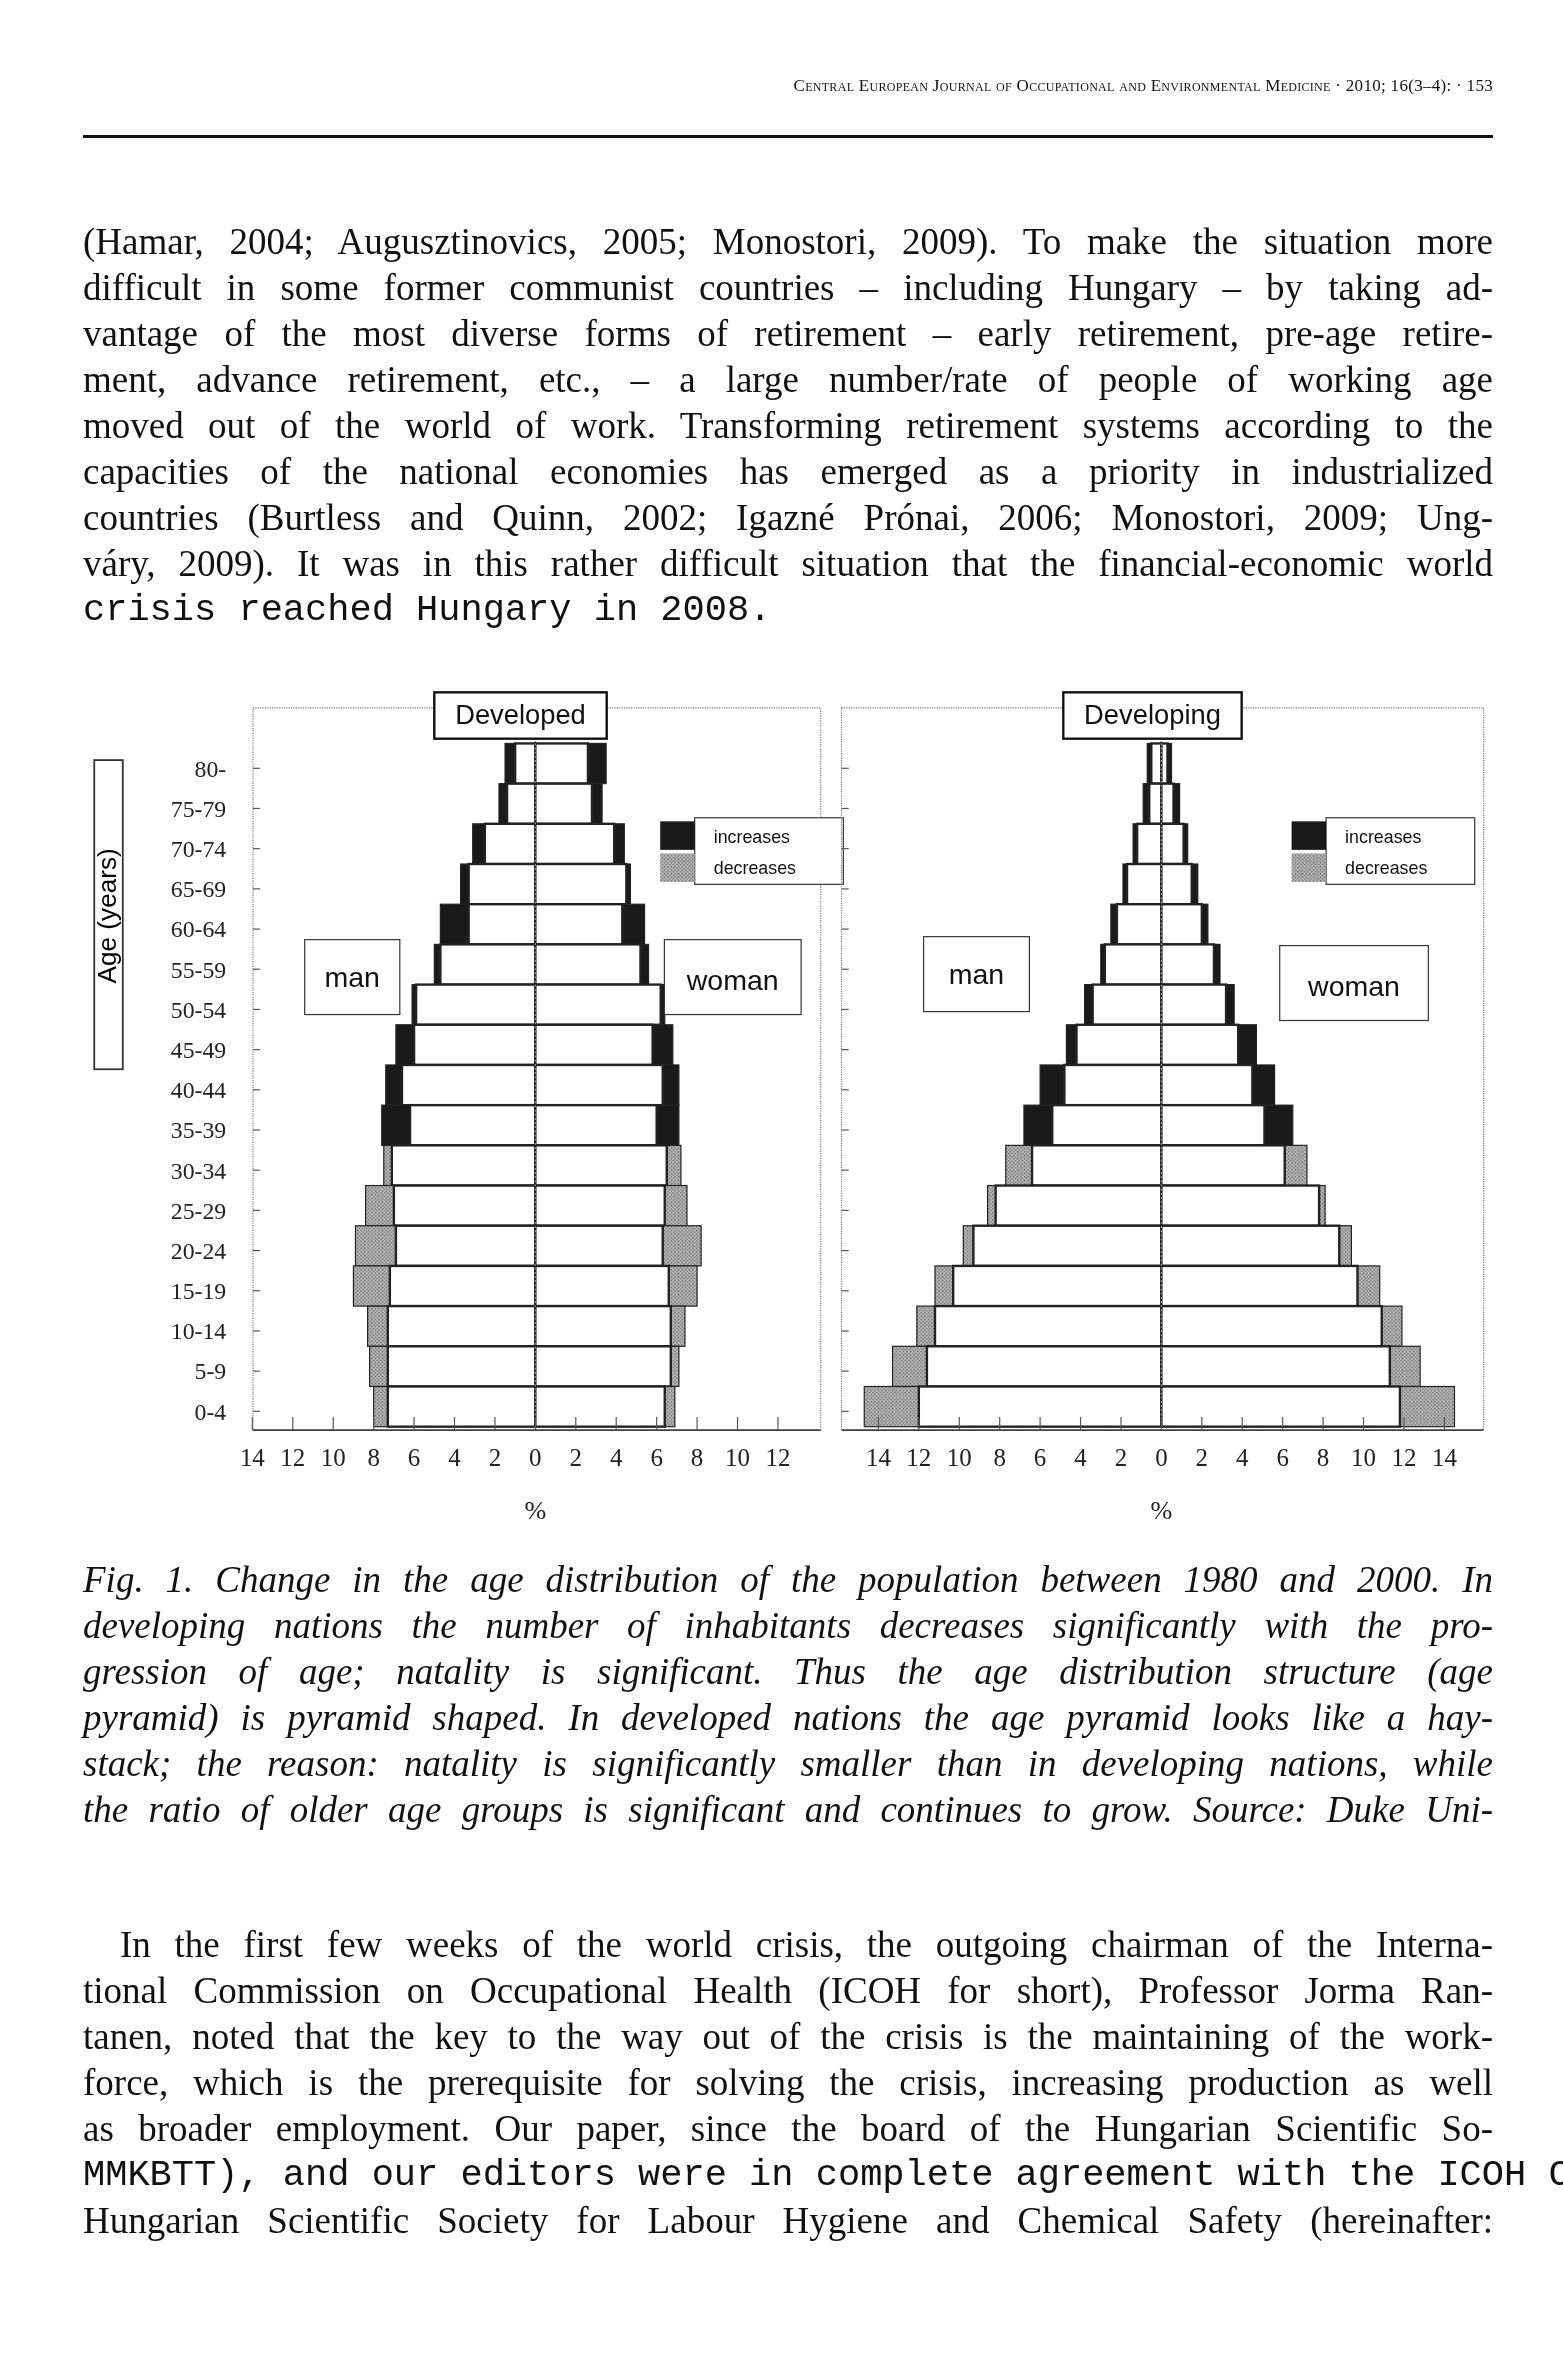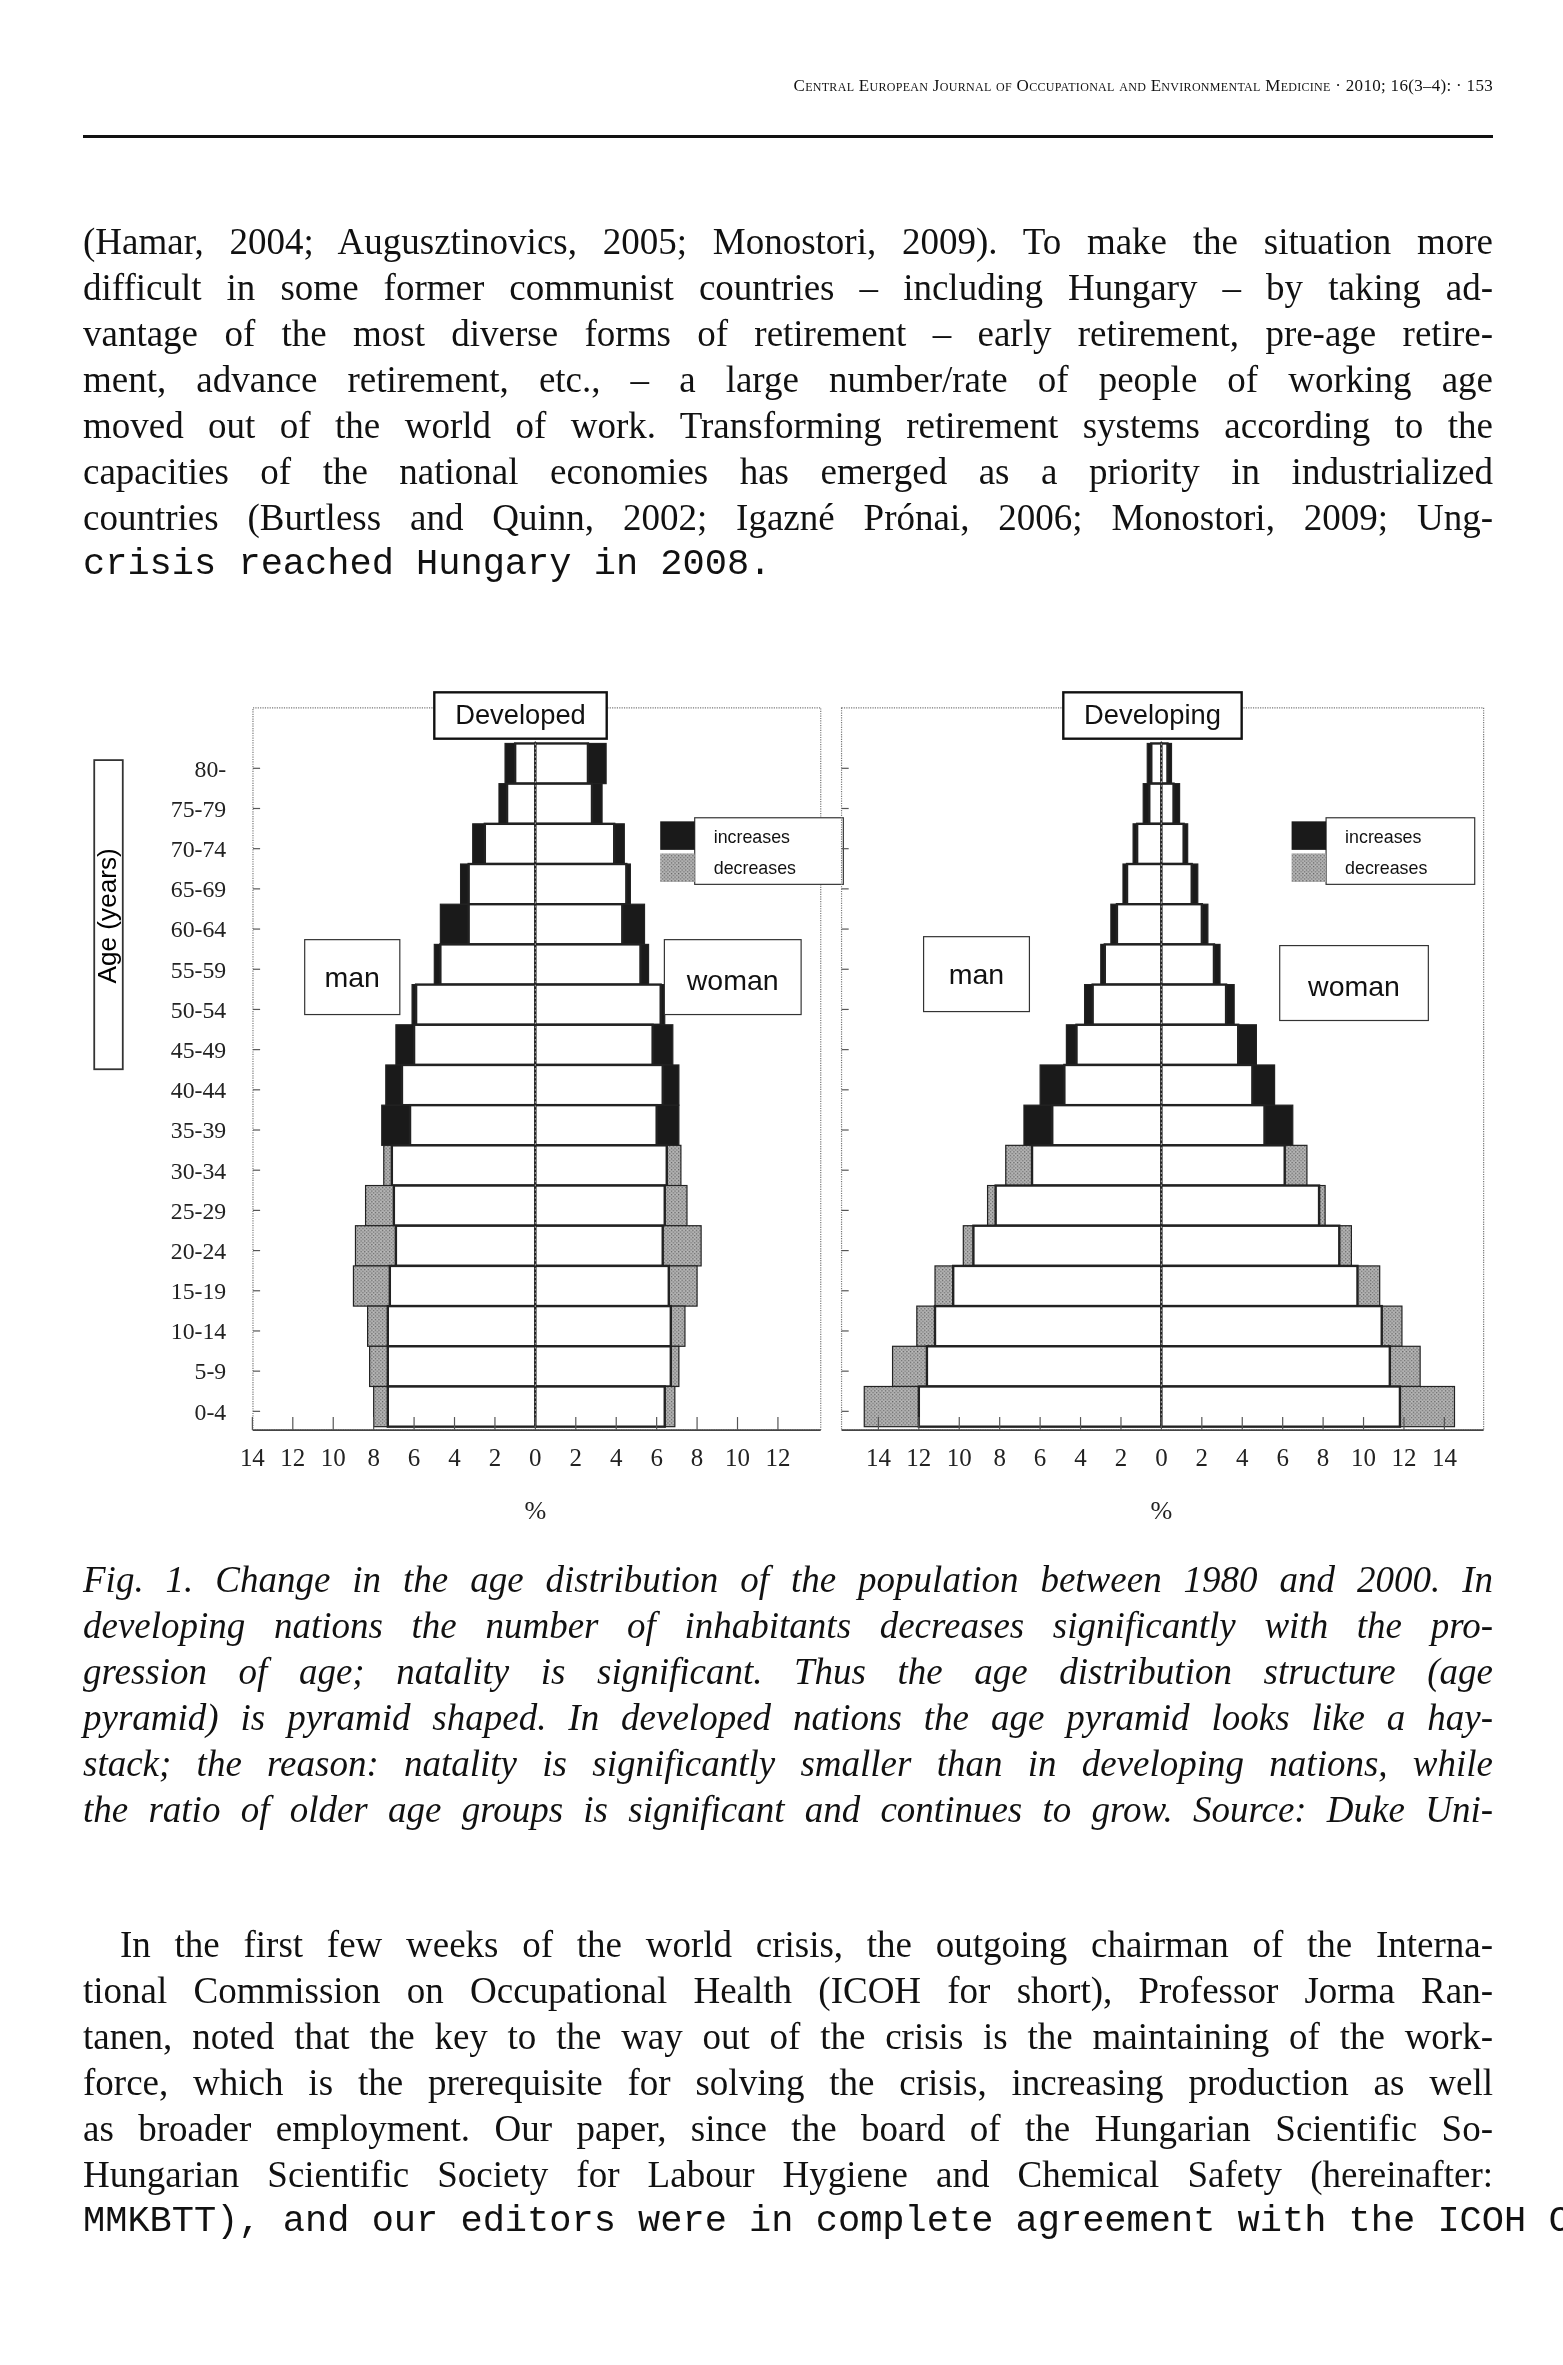--- a/index.html
+++ b/index.html
@@ -25,20 +25,21 @@
 </div>
 
 <div class="para" id="p1">
     <span class="line">(Hamar, 2004; Augusztinovics, 2005; Monostori, 2009). To make the situation more</span>
     <span class="line">difficult in some former communist countries – including Hungary – by taking ad-</span>
     <span class="line">vantage of the most diverse forms of retirement – early retirement, pre-age retire-</span>
     <span class="line">ment, advance retirement, etc., – a large number/rate of people of working age</span>
     <span class="line">moved out of the world of work. Transforming retirement systems according to the</span>
     <span class="line">capacities of the national economies has emerged as a priority in industrialized</span>
     <span class="line">countries (Burtless and Quinn, 2002; Igazné Prónai, 2006; Monostori, 2009; Ung-</span>
+    <span class="line">váry, 2009). It was in this rather difficult situation that the financial-economic world</span>
     <span class="line last">crisis reached Hungary in 2008.</span>
   </div>
 
 <div class="figure">
   <svg id="fig-svg" width="1563" height="868" viewBox="0 0 2628 1460">
     <defs>
       <pattern id="hatch" width="6" height="6" patternUnits="userSpaceOnUse">
         <rect width="6" height="6" fill="#b0b0b0"></rect>
         <rect x="0" y="0" width="2" height="2" fill="#606060"></rect>
         <rect x="3" y="3" width="2" height="2" fill="#707070"></rect>
@@ -340,16 +341,16 @@
     <span class="line">stack; the reason: natality is significantly smaller than in developing nations, while</span>
     <span class="line">the ratio of older age groups is significant and continues to grow. Source: Duke Uni-</span>
   </div>
 
 <div class="para" id="p2">
     <span class="line indent">In the first few weeks of the world crisis, the outgoing chairman of the Interna-</span>
     <span class="line">tional Commission on Occupational Health (ICOH for short), Professor Jorma Ran-</span>
     <span class="line">tanen, noted that the key to the way out of the crisis is the maintaining of the work-</span>
     <span class="line">force, which is the prerequisite for solving the crisis, increasing production as well</span>
     <span class="line">as broader employment. Our paper, since the board of the Hungarian Scientific So-</span>
+    <span class="line last">MMKBTT), and our editors were in complete agreement with the ICOH Chairman,</span>
     <span class="line">Hungarian Scientific Society for Labour Hygiene and Chemical Safety (hereinafter:</span>
-    <span class="line last">MMKBTT), and our editors were in complete agreement with the ICOH Chairman,</span>
   </div>
 
 
 </body></html>

